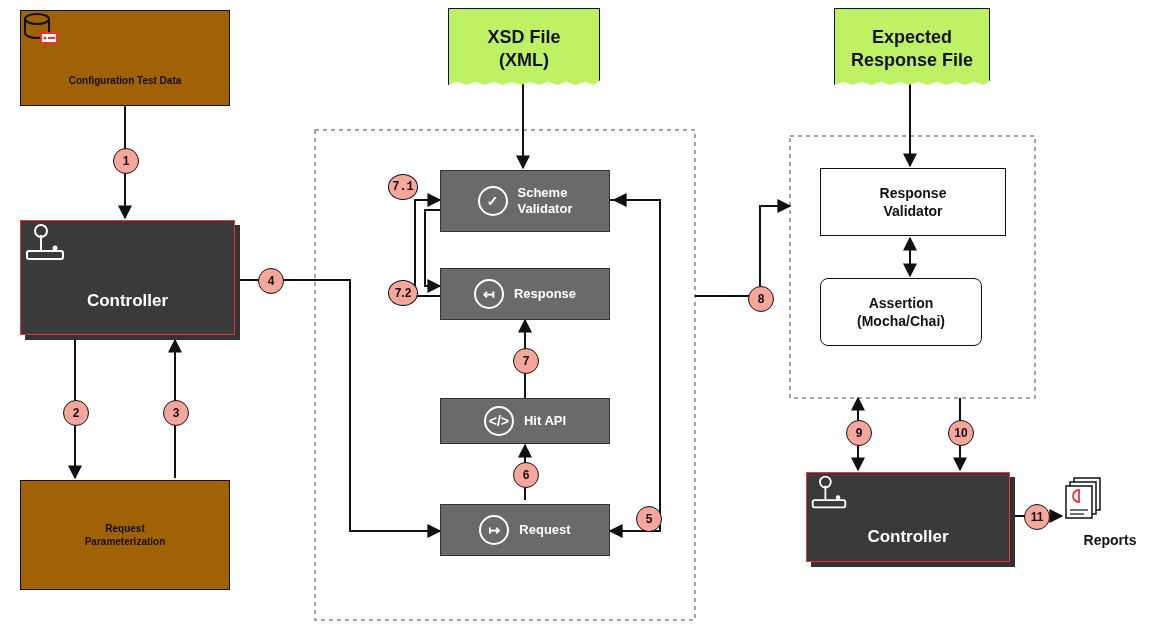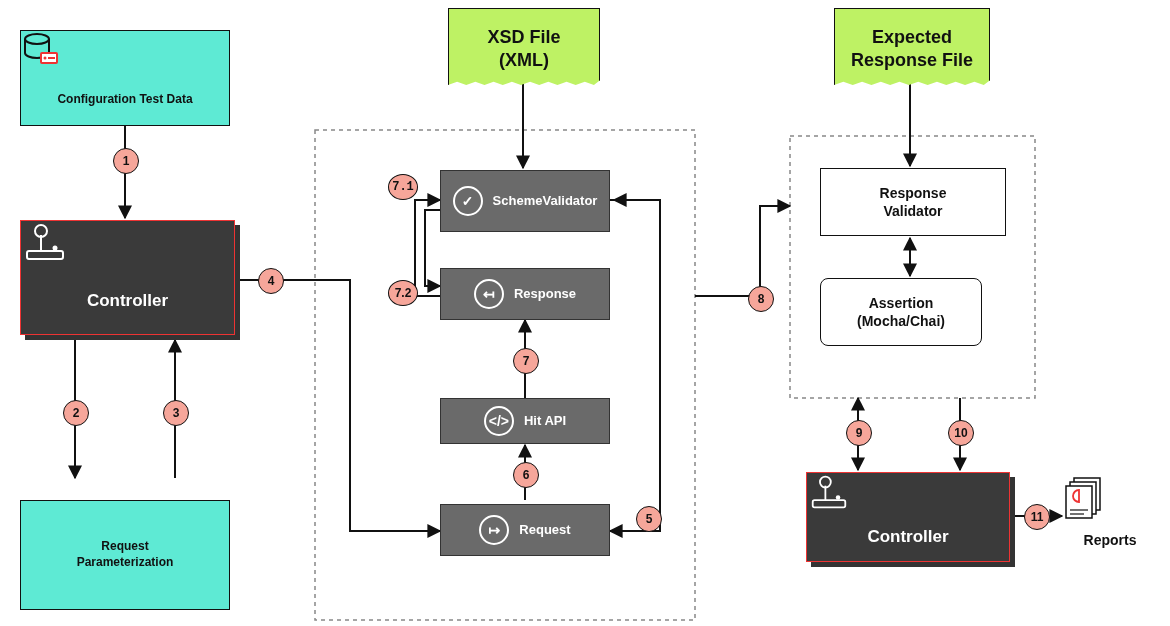--- a/index.html
+++ b/index.html
@@ -1,25 +1,25 @@
 <!DOCTYPE html>
 <html><head>
 <meta charset="utf-8">
 <style>
   html,body{margin:0;padding:0;}
   body{background:#fff;font-family:Arial,Helvetica,sans-serif;}
   .stage{position:relative;width:1170px;height:626px;}
   svg{position:absolute;top:0;left:0;}
   .box{position:absolute;box-sizing:border-box;display:flex;flex-direction:column;align-items:center;justify-content:center;text-align:center;line-height:1.3;}
-  .light{background:#5eead4;border:1px solid #111;color:#111;font-size:12px;font-weight:600;margin-top:20px;}
+  .light{background:#a16207;border:1px solid #111;color:#111;font-size:10px;font-weight:600;}
   .white{background:#fff;border:1px solid #111;color:#111;font-size:14px;font-weight:700;}
   .dark{background:#3a3a3a;border:1px solid #e33;color:#fff;font-weight:700;font-size:17px;}
   .shadow{box-shadow:5px 5px 0 0 #333;}
   .grey{background:#6a6a6a;border:1px solid #333;color:#fff;font-size:13px;font-weight:700;display:flex;flex-direction:row;align-items:center;justify-content:center;gap:10px;}
-  .grey .txtcol{display:flex;flex-direction:row;align-items:flex-start;line-height:1.2;}
+  .grey .txtcol{display:flex;flex-direction:column;align-items:flex-start;line-height:1.2;}
   .grey-icon{width:26px;height:26px;border:2px solid #fff;border-radius:50%;display:flex;align-items:center;justify-content:center;font-size:14px;color:#fff;flex:0 0 26px;}
   .file{position:absolute;background:#bef264;border:1px solid #111;color:#111;font-size:18px;font-weight:700;display:flex;flex-direction:column;align-items:center;justify-content:center;text-align:center;line-height:1.3;clip-path:polygon(0 0,100% 0,100% 88%,96% 94%,90% 90%,84% 94%,78% 90%,72% 94%,66% 90%,60% 94%,54% 90%,48% 94%,42% 90%,36% 94%,30% 90%,24% 94%,18% 90%,12% 94%,6% 90%,0 94%);}
   .step{position:absolute;width:24px;height:24px;border-radius:50%;background:#f6a69a;border:1px solid #111;display:flex;align-items:center;justify-content:center;font-size:12px;font-weight:700;color:#111;z-index:60;}
   .icon-slot{display:flex;align-items:center;justify-content:center;}
 </style>
 </head>
 <body>
 <div class="stage">
 
 <svg width="1170" height="626">

